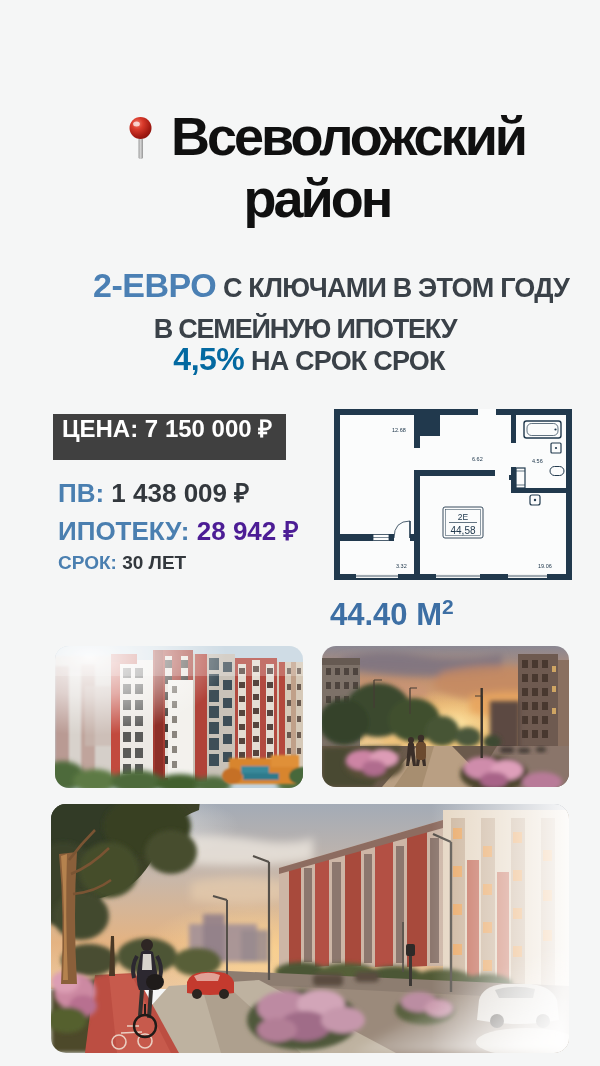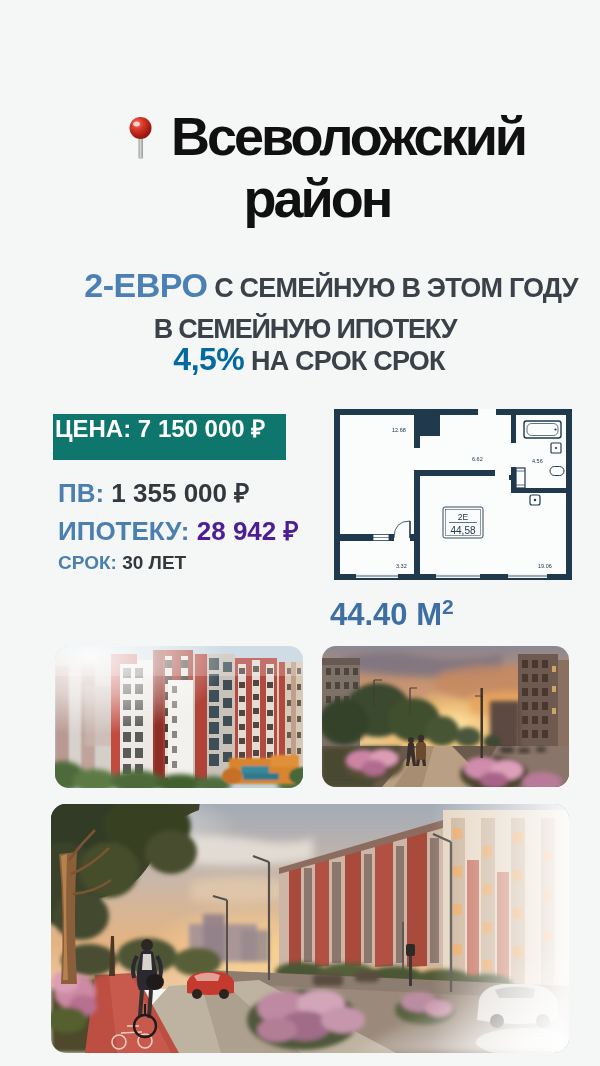--- a/index.html
+++ b/index.html
@@ -26,32 +26,32 @@
   <rect x="9.5" y="22" width="4.4" height="21" rx="1.8" fill="url(#pinstem)"></rect>
   <circle cx="11.5" cy="12" r="11" fill="url(#pinball)"></circle>
   <ellipse cx="7.5" cy="8" rx="3.4" ry="2.5" fill="#ffffff" opacity="0.7"></ellipse>
 </svg>
 
 <div class="abs" id="h1a" style="left:48px;top:109px;width:600px;text-align:center;font-weight:bold;color:#101010;font-size:54px;line-height:54px;letter-spacing:-3px;">Всеволожский</div>
 
 <div class="abs" id="h1b" style="left:17px;top:171px;width:600px;text-align:center;font-weight:bold;color:#101010;font-size:54px;line-height:54px;letter-spacing:-3px;">район</div>
 
 <div class="abs" id="sub1" style="left:8px;top:266px;width:610px;text-align:center;white-space:nowrap;">
-  <span style="font-size:34px;font-weight:bold;color:#4b80b4;letter-spacing:-0.5px;margin-left:36px;">2-ЕВРО</span><span style="font-size:27px;font-weight:bold;color:#3a4148;letter-spacing:-0.8px;"> С СЕМЕЙНУЮ В ЭТОМ ГОДУ</span>
+  <span style="font-size:34px;font-weight:bold;color:#4b80b4;letter-spacing:-0.5px;margin-left:36px;">2-ЕВРО</span><span style="font-size:27px;font-weight:bold;color:#3a4148;letter-spacing:-0.8px;"> С КЛЮЧАМИ В ЭТОМ ГОДУ</span>
 </div>
 
 <div class="abs" id="sub2" style="left:0px;top:314px;width:610px;text-align:center;white-space:nowrap;font-size:27px;font-weight:bold;color:#3a4148;letter-spacing:-1.2px;">В СЕМЕЙНУЮ ИПОТЕКУ</div>
 
 <div class="abs" id="sub3" style="left:4px;top:341px;width:610px;text-align:center;white-space:nowrap;">
   <span style="font-size:32px;font-weight:bold;color:#0369a1;letter-spacing:-0.5px;">4,5%</span><span style="font-size:27px;font-weight:bold;color:#3a4148;letter-spacing:-0.8px;"> НА СРОК СРОК</span>
 </div>
 
-<div class="abs" id="badge" style="left:53px;top:414px;width:233px;height:46px;background:#0f766e;color:#ffffff;font-size:24px;font-weight:bold;line-height:30px;padding-left:2px;box-sizing:border-box;white-space:nowrap;">ЦЕНА: 7 150 000 ₽</div>
-
-<div class="abs" id="row1" style="left:58px;top:474px;font-size:26px;font-weight:bold;white-space:nowrap;"><span style="color:#4a7fb0;">ПВ:</span> <span style="color:#33383d;">1 355 000 ₽</span></div>
+<div class="abs" id="badge" style="left:53px;top:414px;width:233px;height:46px;background:#404040;color:#ffffff;font-size:24px;font-weight:bold;line-height:30px;padding-left:9px;box-sizing:border-box;white-space:nowrap;">ЦЕНА: 7 150 000 ₽</div>
+
+<div class="abs" id="row1" style="left:58px;top:474px;font-size:26px;font-weight:bold;white-space:nowrap;"><span style="color:#4a7fb0;">ПВ:</span> <span style="color:#33383d;">1 438 009 ₽</span></div>
 
 <div class="abs" id="row2" style="left:58px;top:512px;font-size:26px;font-weight:bold;white-space:nowrap;"><span style="color:#4a7fb0;">ИПОТЕКУ:</span> <span style="color:#4c1d95;">28 942 ₽</span></div>
 
 <div class="abs" id="row3" style="left:58px;top:552px;font-size:19px;font-weight:bold;white-space:nowrap;"><span style="color:#4a7fb0;">СРОК:</span> <span style="color:#33383d;">30 ЛЕТ</span></div>
 
 <svg class="abs" id="plan" style="left:330px;top:405px;" width="250" height="180" viewBox="0 0 250 180">
 
   <rect x="4" y="4" width="238" height="171" fill="#fbfcfc"></rect>
   <g fill="#21394d">
 

